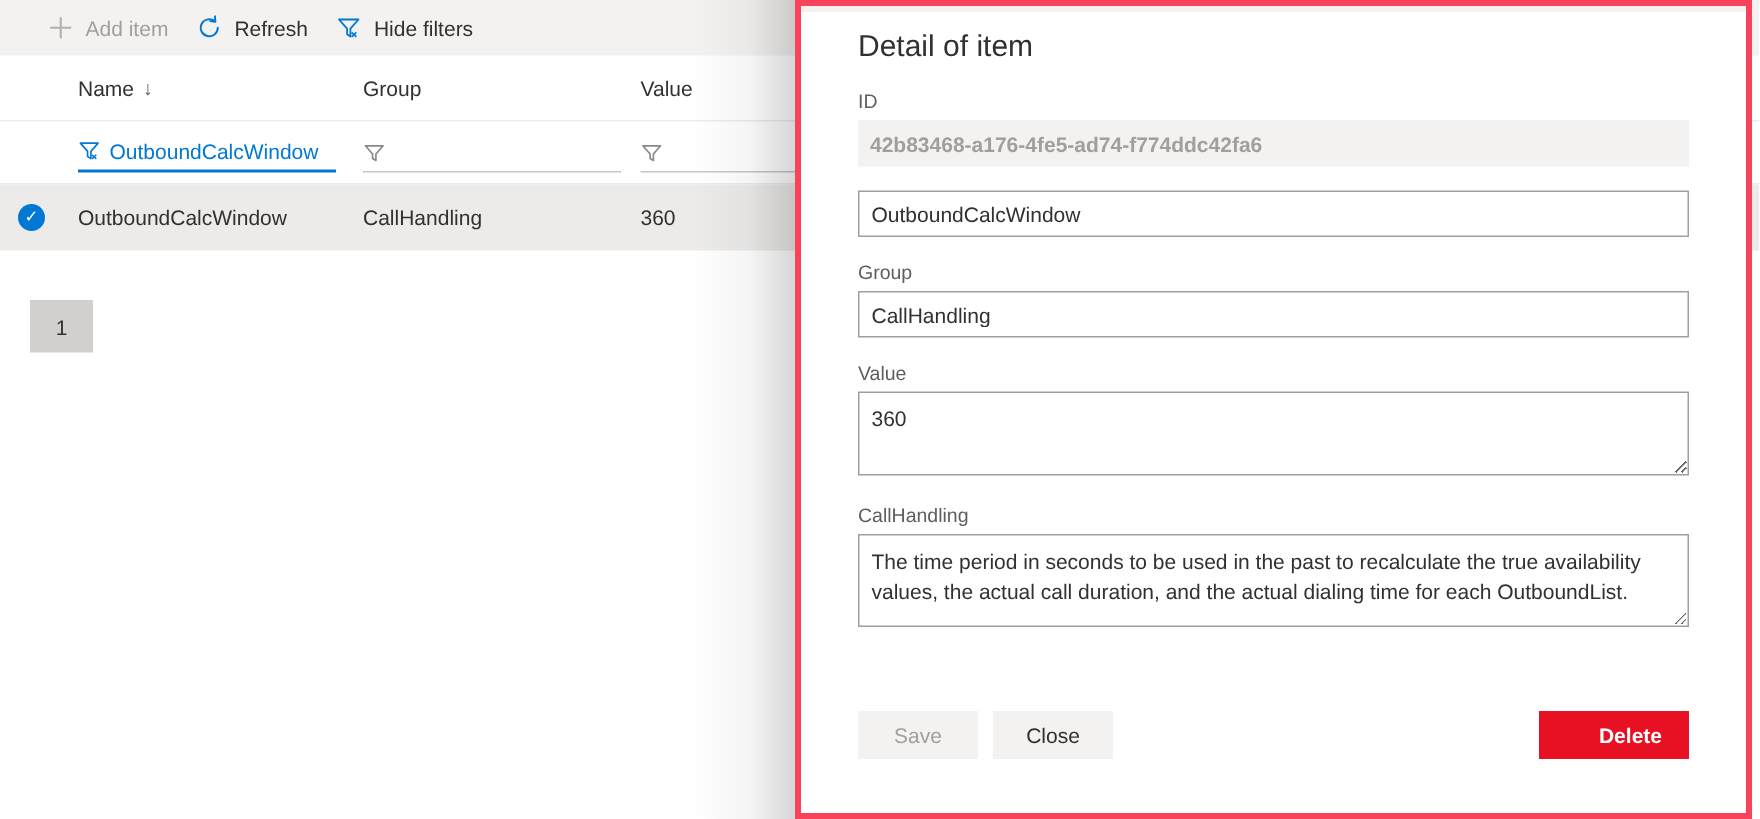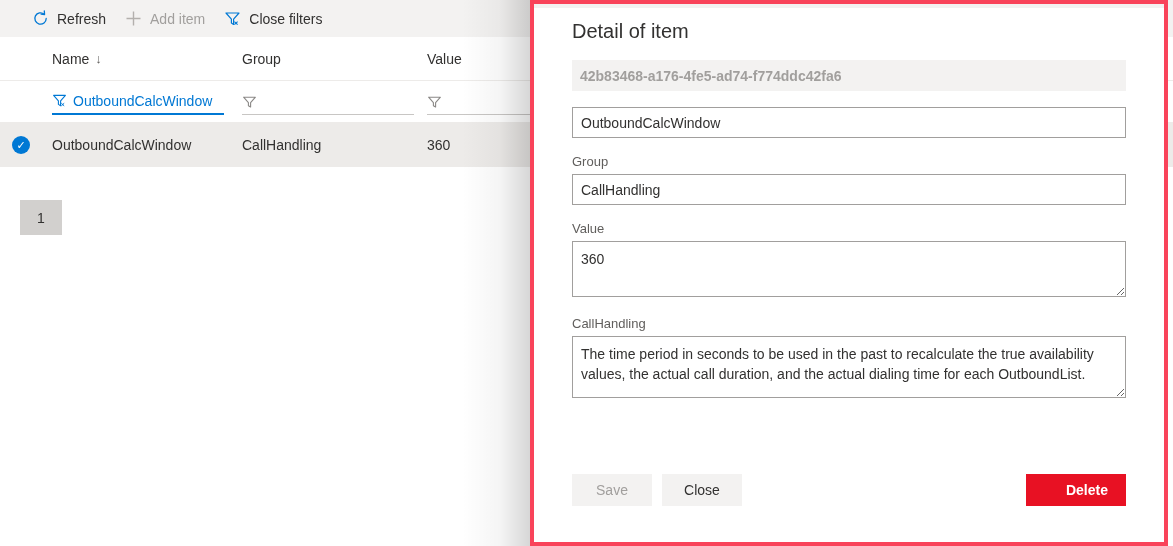--- a/index.html
+++ b/index.html
@@ -270,47 +270,47 @@
     padding-left: 40px;
   }
 </style>
 </head>
 <body>
 
 <div id="list-page">
 
   <div id="command-bar">
 
+    <div class="cmd-btn disabled">
+      <span class="cmd-icon">
+        <svg width="17" height="17" viewBox="0 0 17 17">
+          <path d="M8.5 1.5 L8.5 15.5 M1.5 8.5 L15.5 8.5" stroke="#b3b0ad" stroke-width="1.4" fill="none"></path>
+        </svg>
+      </span>
+      <span class="cmd-label">Add item</span>
+    </div>
+
     <div class="cmd-btn">
       <span class="cmd-icon">
         <svg width="17" height="17" viewBox="0 0 17 17">
           <path d="M14.2 8.5 a5.7 5.7 0 1 1 -1.95 -4.3" stroke="#0078d4" stroke-width="1.3" fill="none" stroke-linecap="round"></path>
           <path d="M12.3 0.9 L12.55 4.5 L9.1 4.1" stroke="#0078d4" stroke-width="1.3" fill="none" stroke-linejoin="round" stroke-linecap="round"></path>
         </svg>
       </span>
       <span class="cmd-label">Refresh</span>
     </div>
 
-    <div class="cmd-btn disabled">
-      <span class="cmd-icon">
-        <svg width="17" height="17" viewBox="0 0 17 17">
-          <path d="M8.5 1.5 L8.5 15.5 M1.5 8.5 L15.5 8.5" stroke="#b3b0ad" stroke-width="1.4" fill="none"></path>
-        </svg>
-      </span>
-      <span class="cmd-label">Add item</span>
-    </div>
-
     <div class="cmd-btn">
       <span class="cmd-icon">
         <svg width="17" height="17" viewBox="0 0 17 17">
           <path d="M2 3 L15 3 L9.6 9.1 L9.6 14.4 L7.4 12.9 L7.4 9.1 Z" stroke="#0078d4" stroke-width="1.2" fill="none" stroke-linejoin="round"></path>
           <path d="M10.4 11.6 L13.6 14.6 M13.6 11.6 L10.4 14.6" stroke="#0078d4" stroke-width="1.1" fill="none"></path>
         </svg>
       </span>
-      <span class="cmd-label">Close filters</span>
+      <span class="cmd-label">Hide filters</span>
     </div>
   </div>
 
   <div id="grid">
 
     <div class="grid-row" id="header-row">
       <div class="col-check"></div>
       <div class="col-name">
         <span class="hdr">
           <span>Name</span>
@@ -384,20 +384,21 @@
   <div id="panel-shadow"></div>
 </div>
 
 <div id="detail-panel">
   <div id="panel-inner">
     <div id="panel-topstrip"></div>
 
     <h1 id="panel-title">Detail of item</h1>
 
     <div class="field">
+      <span class="field-label">ID</span>
       <input class="field-input readonly" type="text" readonly="" value="42b83468-a176-4fe5-ad74-f774ddc42fa6" style="">
     </div>
 
     <div class="field">
       <input class="field-input" type="text" value="OutboundCalcWindow" style="">
     </div>
 
     <div class="field">
       <span class="field-label">Group</span>
       <input class="field-input" type="text" value="CallHandling" style="">

